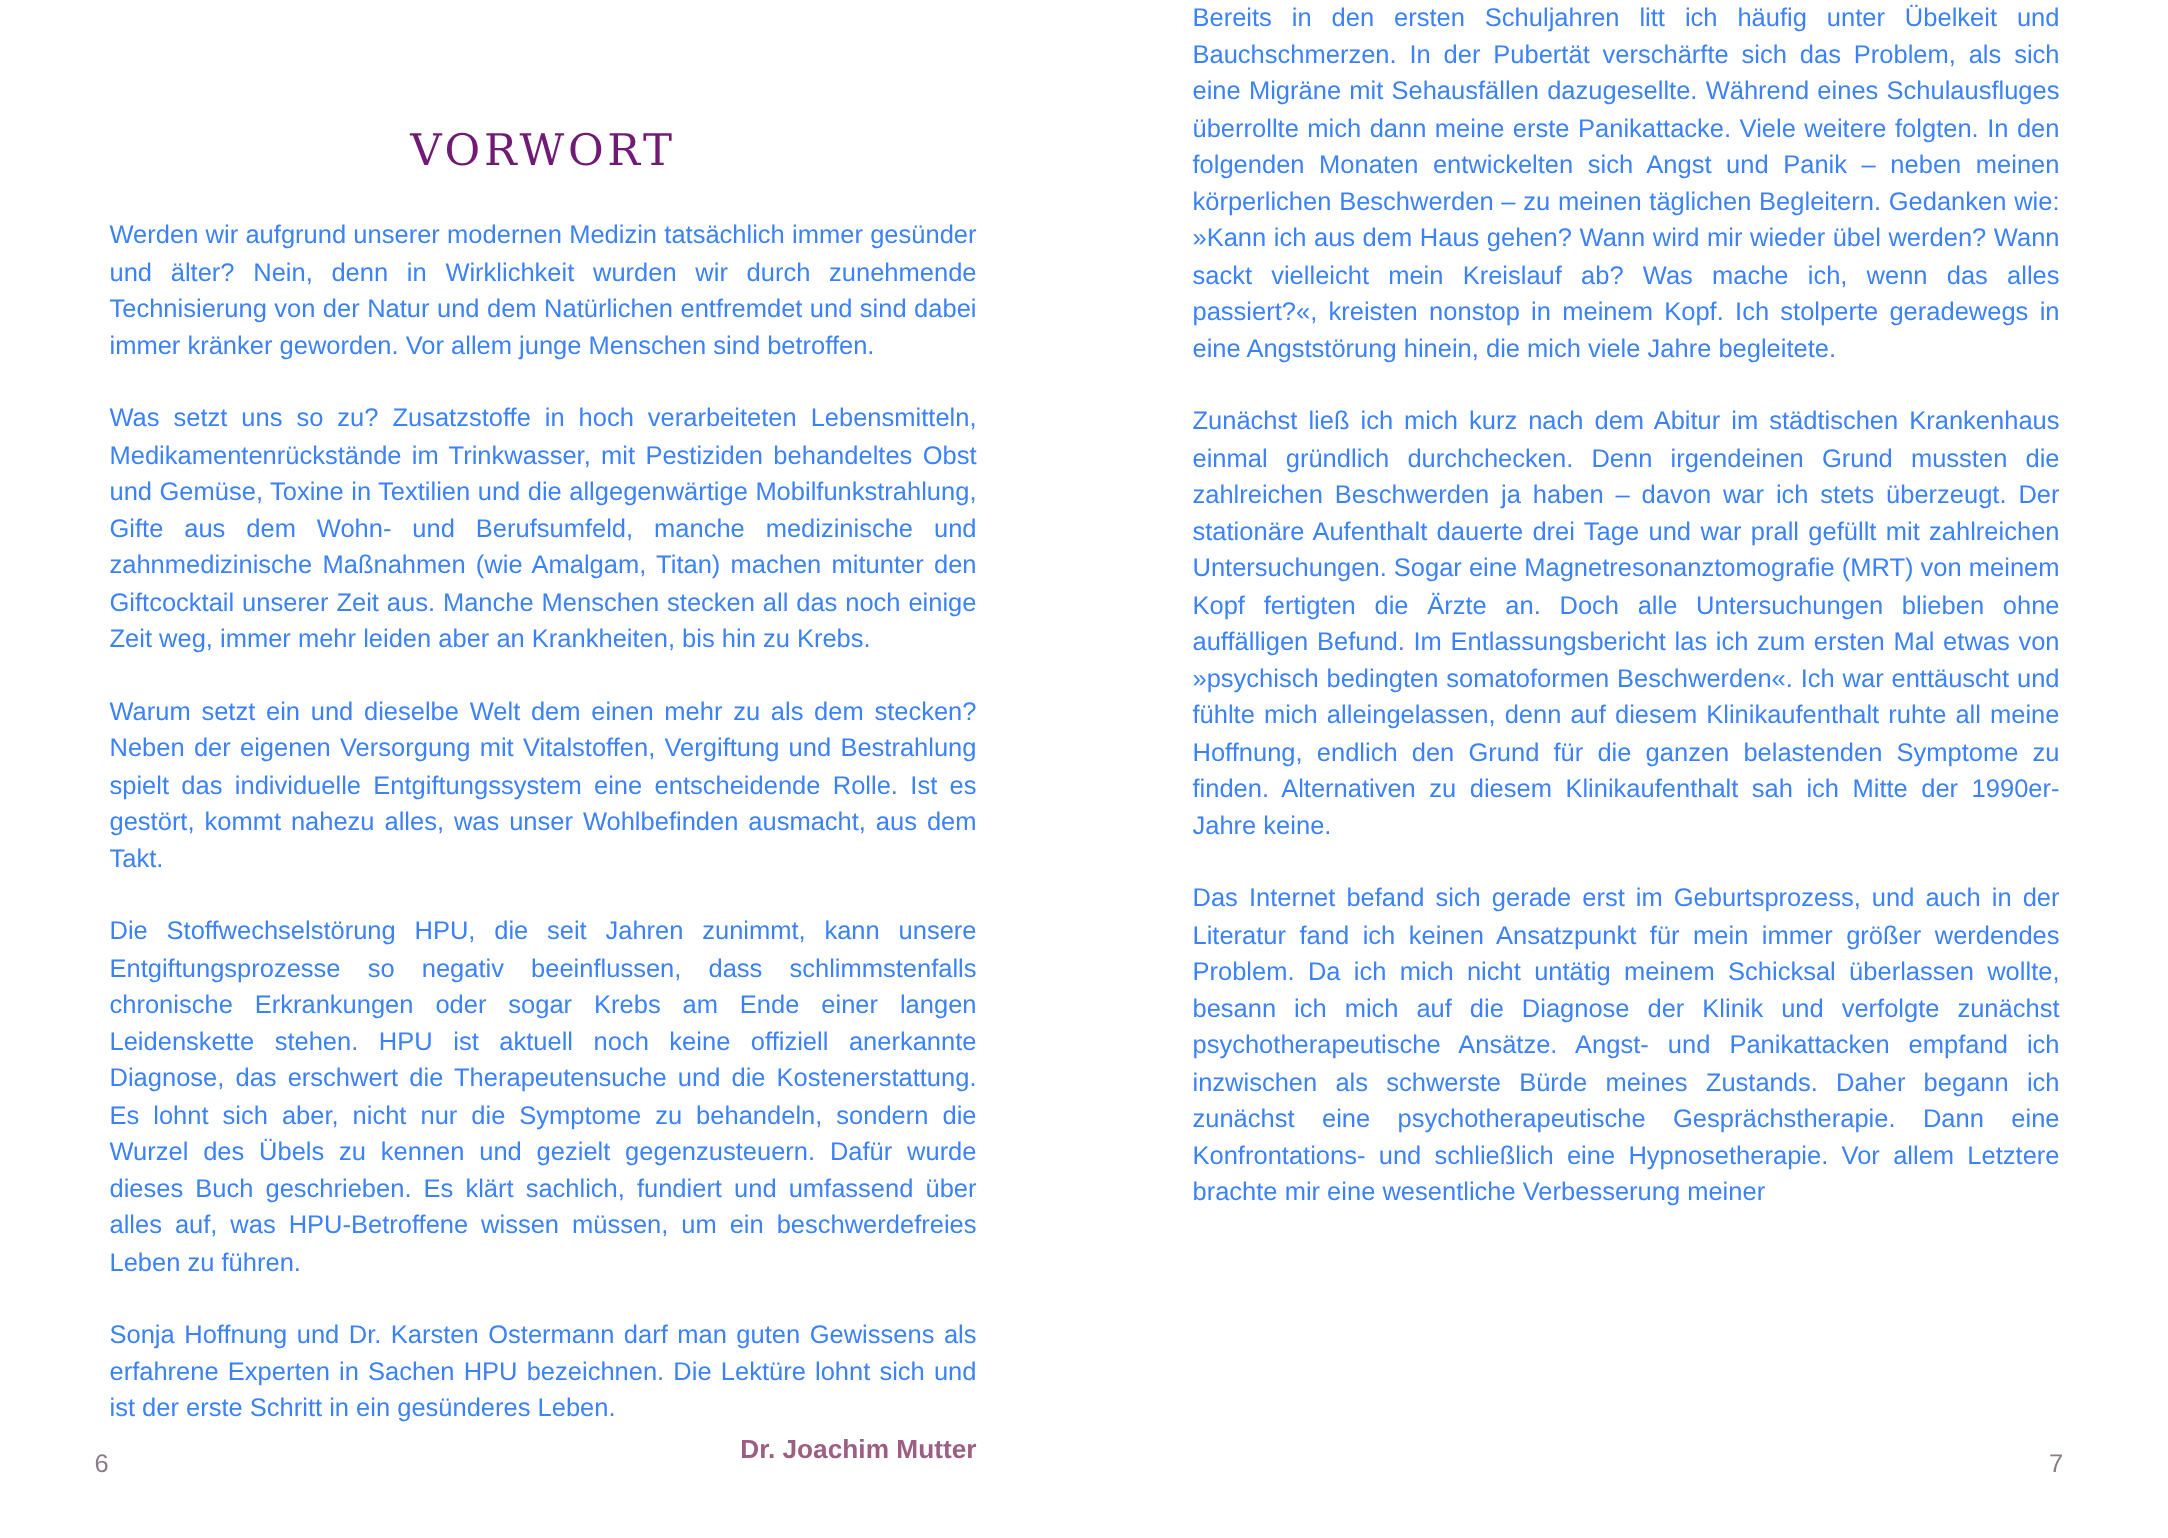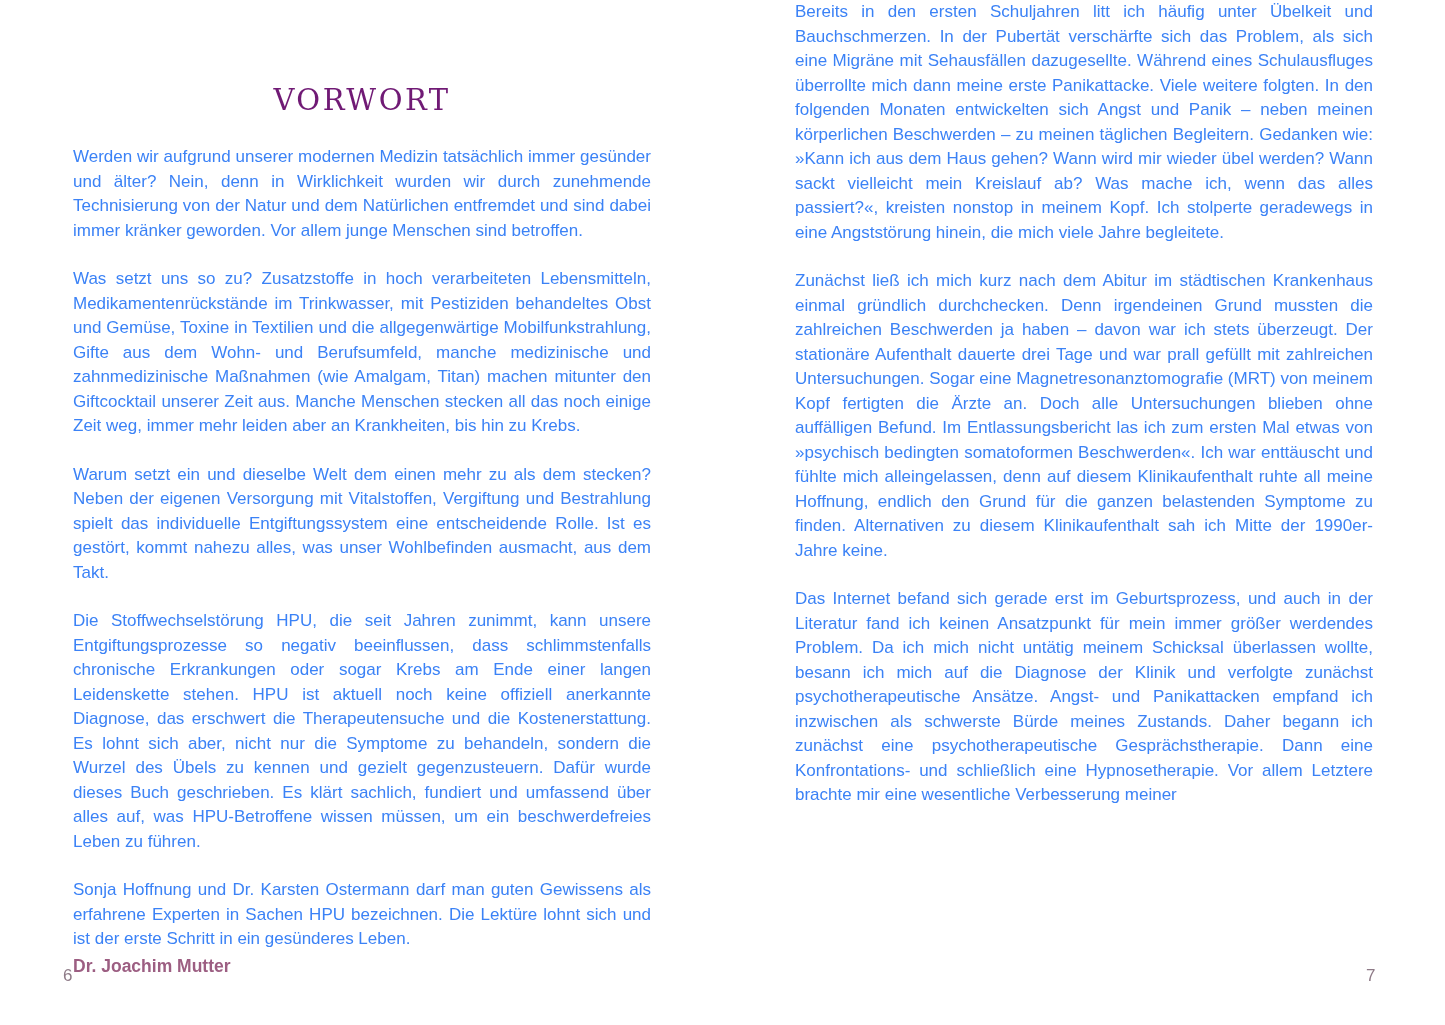--- a/index.html
+++ b/index.html
@@ -43,20 +43,21 @@
     hyphens: auto;
     -webkit-hyphens: auto;
   }
   .body-text p:last-child { margin-bottom: 0; }
 
   .signature {
     margin-top: 4px;
     font-size: 17.5px;
     font-weight: bold;
     color: #9c5e82;
+    text-align: right;
   }
 
   .page-number {
     position: absolute;
     top: 966px;
     font-size: 17px;
     line-height: 20px;
     color: #8e7a87;
   }
   .page-number.left  { left: 63px; }

